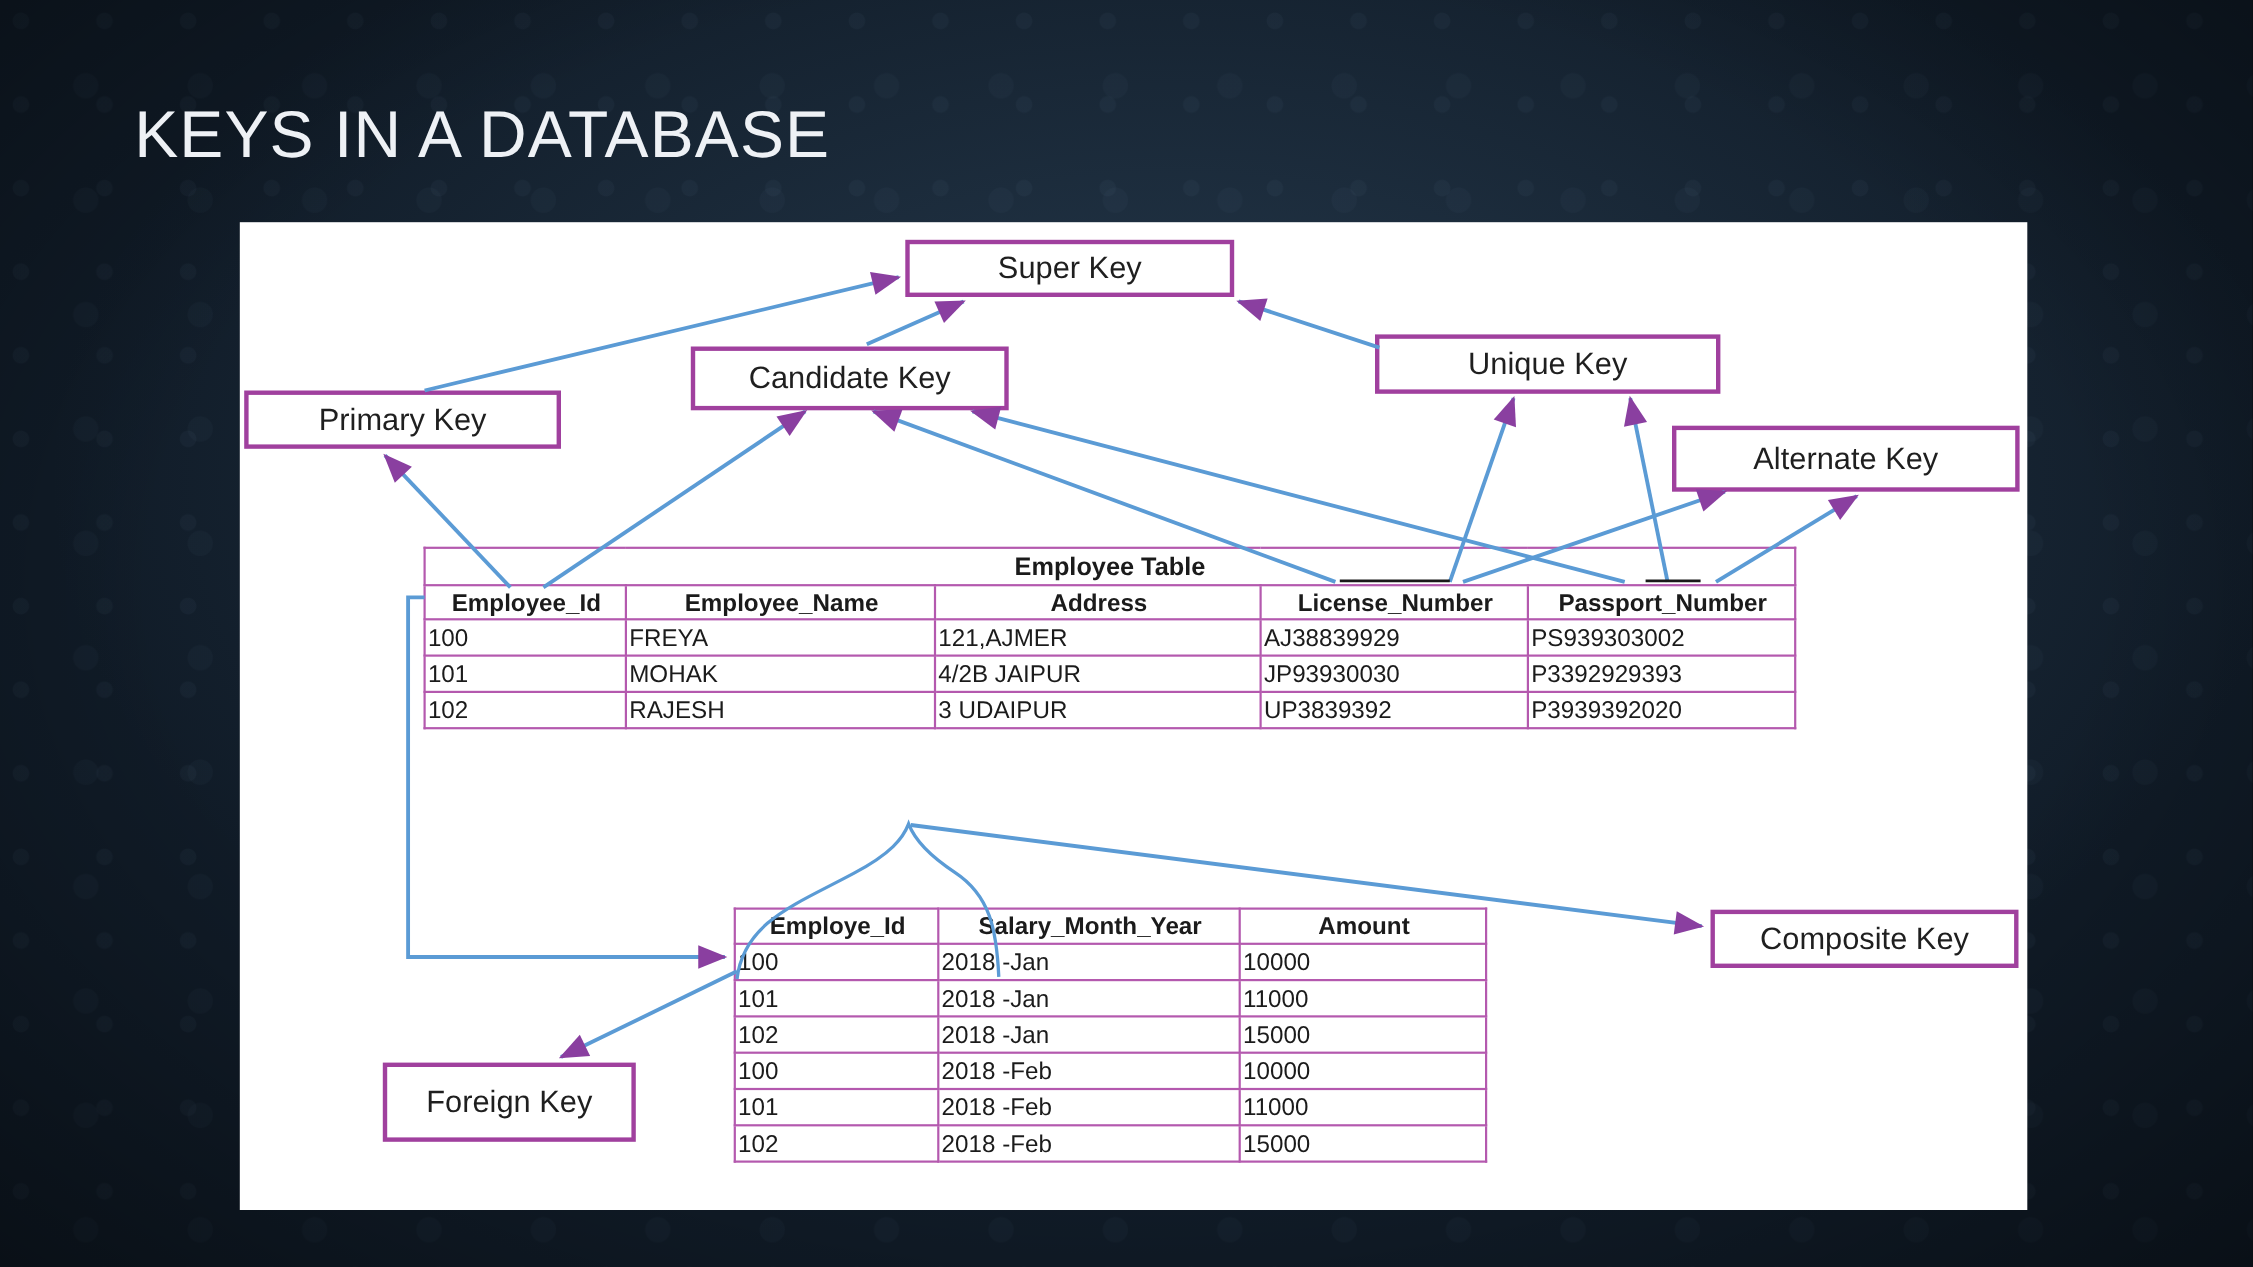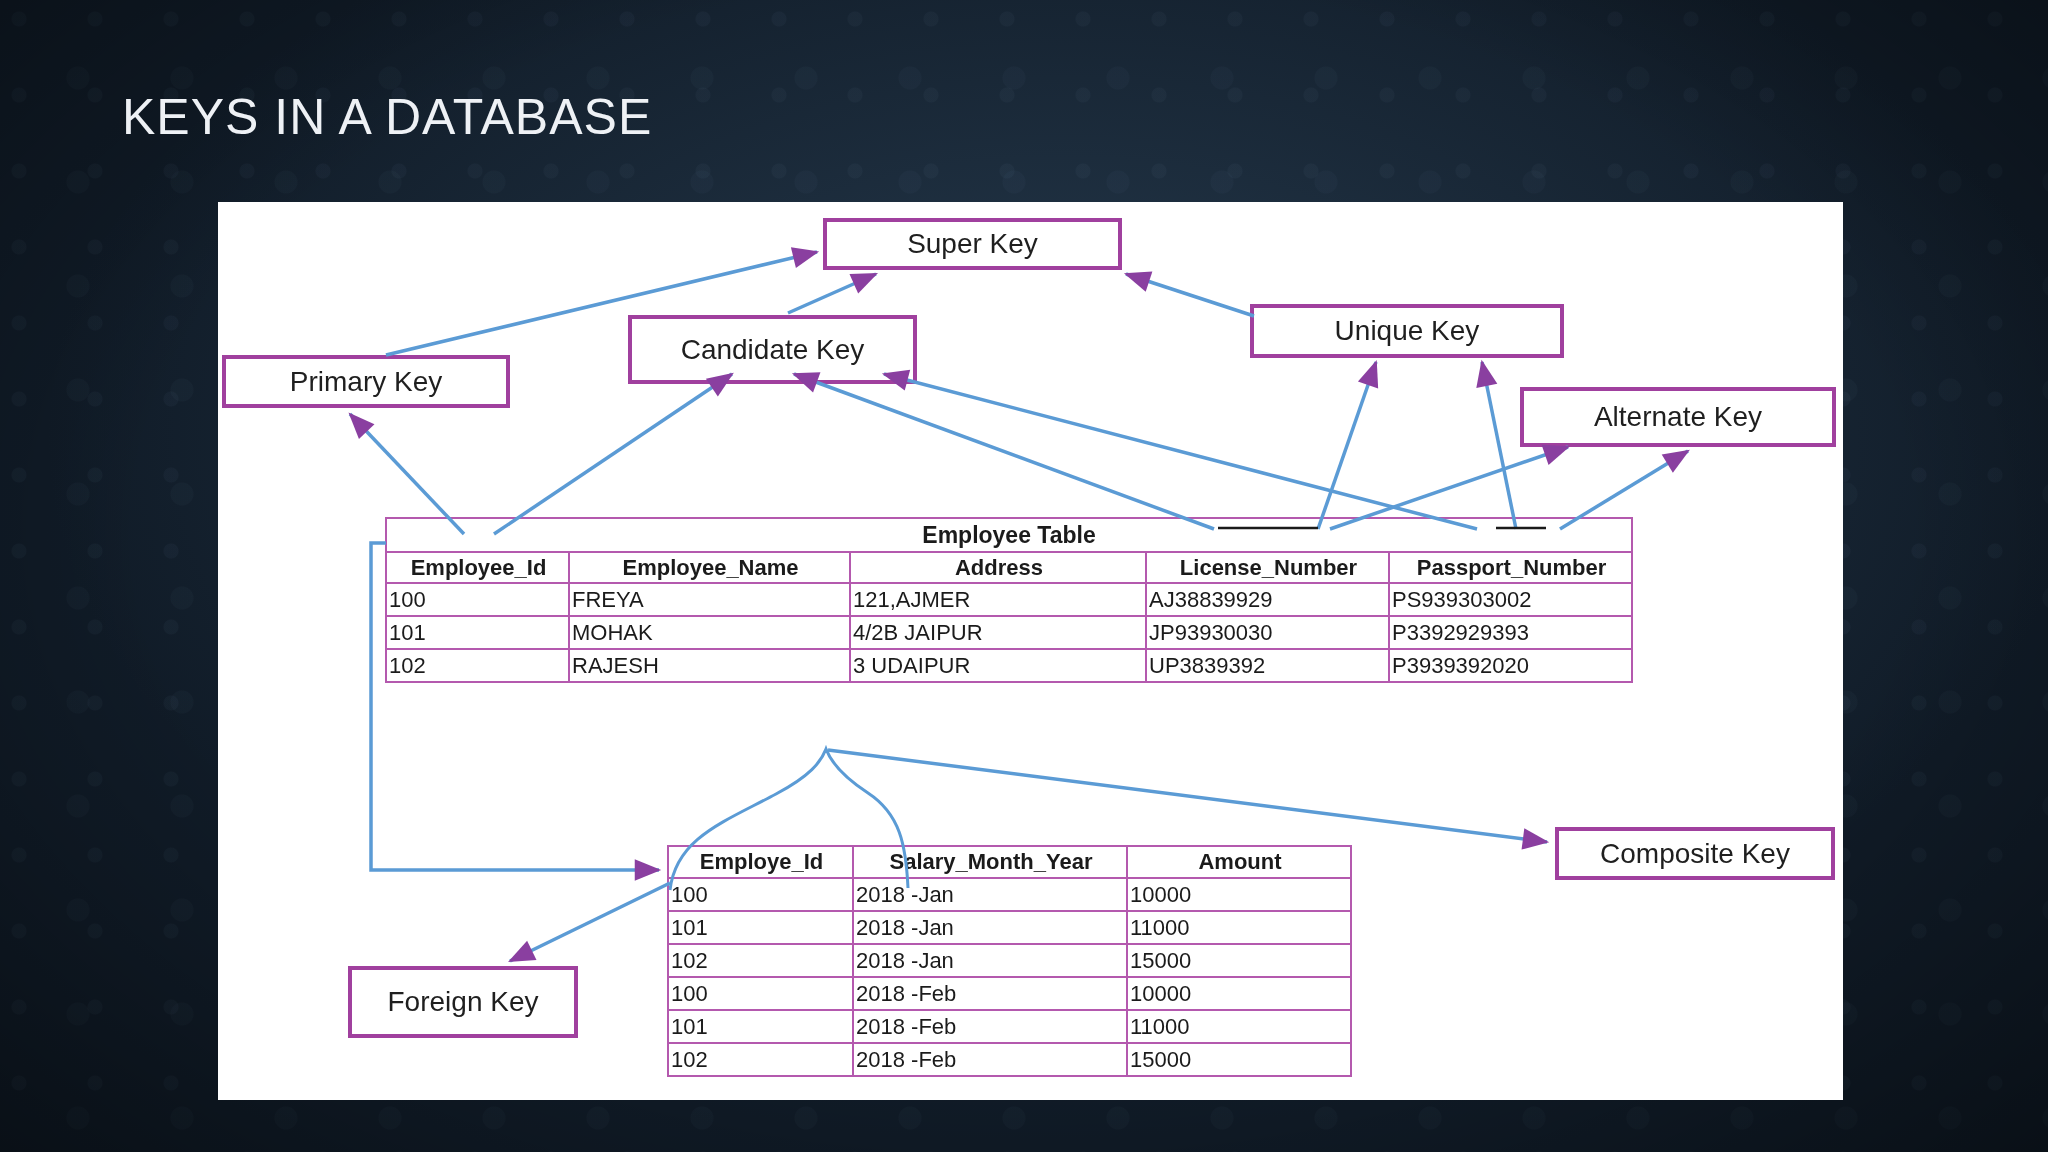--- a/index.html
+++ b/index.html
@@ -9,43 +9,43 @@
     background-color:#101b27;
     background-image:
       radial-gradient(ellipse 1600px 1000px at 50% 46%, rgba(0,0,0,0) 55%, rgba(0,0,0,.55) 100%),
       radial-gradient(circle at 25% 25%, rgba(125,155,185,.05) 0 7px, rgba(0,0,0,0) 8px),
       radial-gradient(circle at 75% 75%, rgba(125,155,185,.04) 0 11px, rgba(0,0,0,0) 12px),
       radial-gradient(ellipse 1500px 900px at 52% 38%, rgba(56,84,110,.55), rgba(0,0,0,0) 68%);
     background-size:auto,76px 76px,104px 104px,auto;
   }
   .title{
     position:absolute;left:122px;top:88px;
-    font-size:50px;font-weight:300;letter-spacing:1px;color:#eef1f5;
+    font-size:60px;font-weight:300;letter-spacing:1px;color:#eef1f5;
     white-space:nowrap;
   }
   .panel{
     position:absolute;left:218px;top:202px;width:1625px;height:898px;
     background:#ffffff;
   }
   .kb{
     position:absolute;box-sizing:border-box;background:#fff;
     border:4px solid #a0409e;
     display:flex;align-items:center;justify-content:center;
     font-size:28px;color:#1f1f1f;z-index:3;
   }
   .kb-super{left:823px;top:218px;width:299px;height:52px;}
-  .kb-candidate{left:628px;top:315px;width:289px;height:69px;}
+  .kb-candidate{left:628px;top:315px;width:289px;height:58px;}
   .kb-primary{left:222px;top:355px;width:288px;height:53px;}
   .kb-unique{left:1250px;top:304px;width:314px;height:54px;}
   .kb-alternate{left:1520px;top:387px;width:316px;height:60px;}
   .kb-composite{left:1555px;top:827px;width:280px;height:53px;}
   .kb-foreign{left:348px;top:966px;width:230px;height:72px;}
   table.dtable{
     position:absolute;border-collapse:collapse;table-layout:fixed;
-    background:#fff;z-index:2;margin-top:20px;
+    background:#fff;z-index:2;
   }
   table.dtable td,table.dtable th{
     box-sizing:border-box;border:2px solid #b459ae;
     font-size:22px;color:#1b1b1b;padding:0 0 0 2px;overflow:hidden;white-space:nowrap;
   }
   table.dtable tr.t-title td{
     font-weight:bold;font-size:23px;text-align:center;padding:0;
   }
   table.dtable th{font-weight:bold;font-size:22px;text-align:center;}
   .emp{left:385px;top:497px;width:1246px;}

